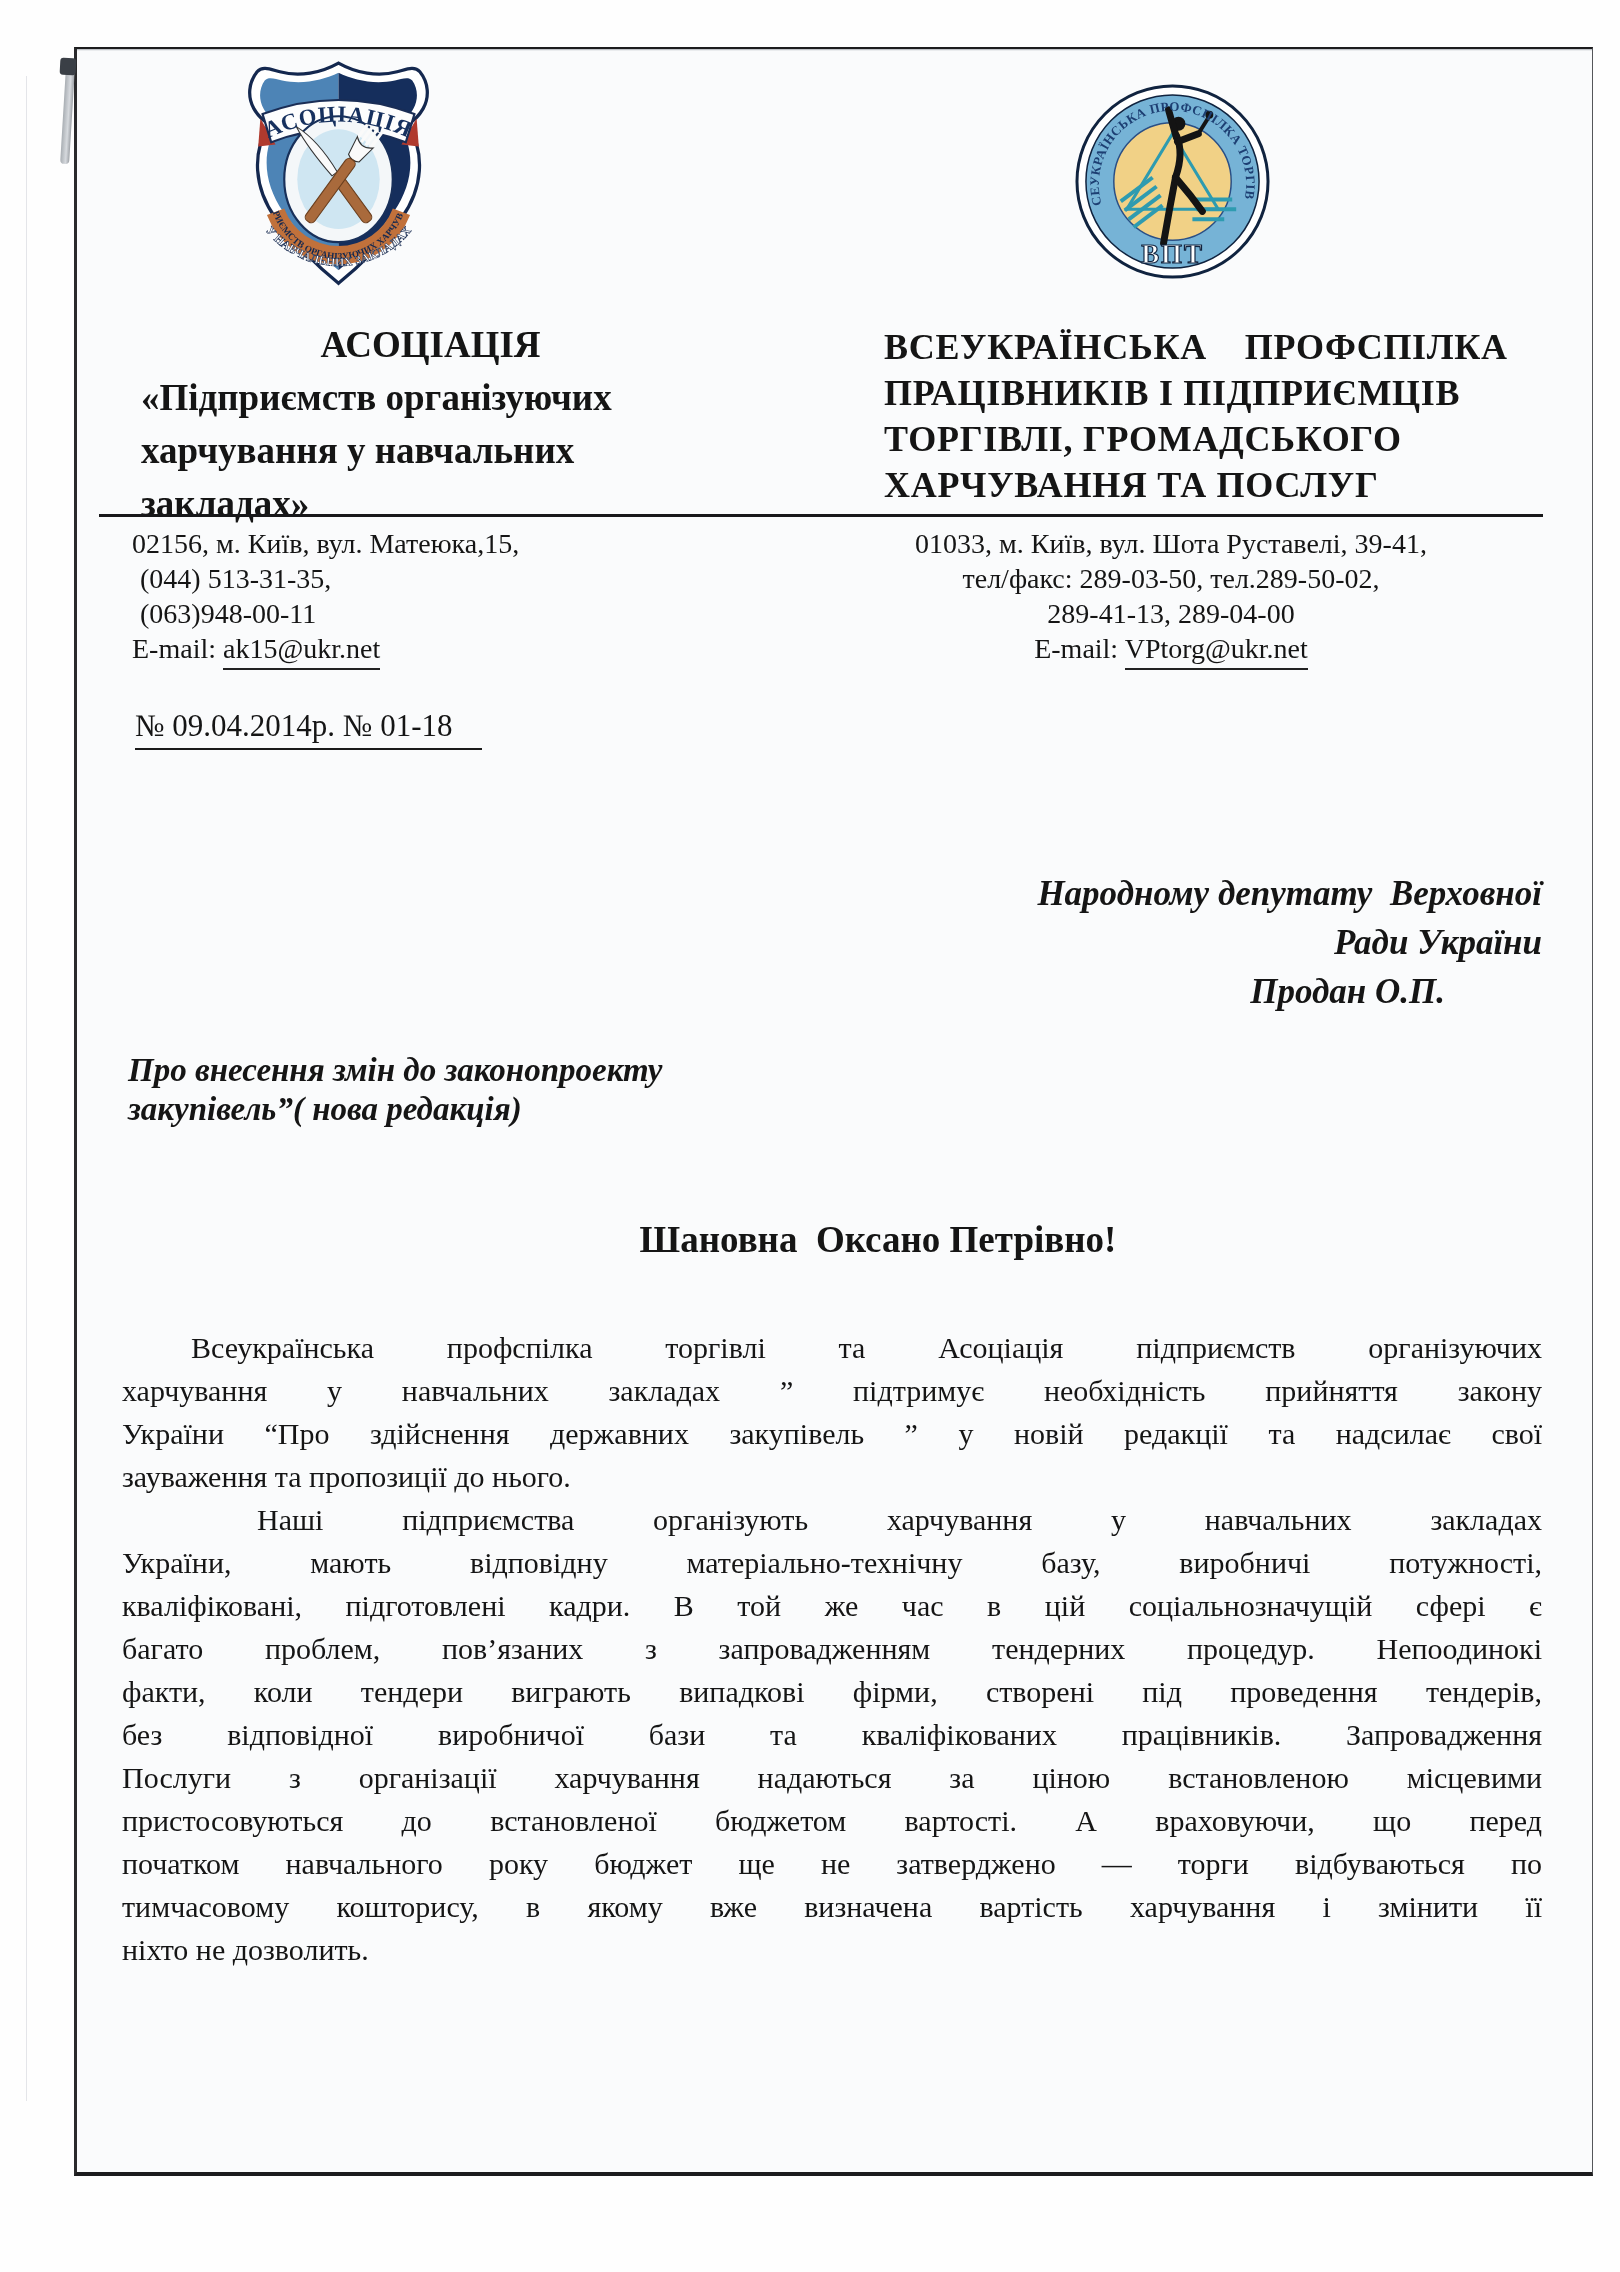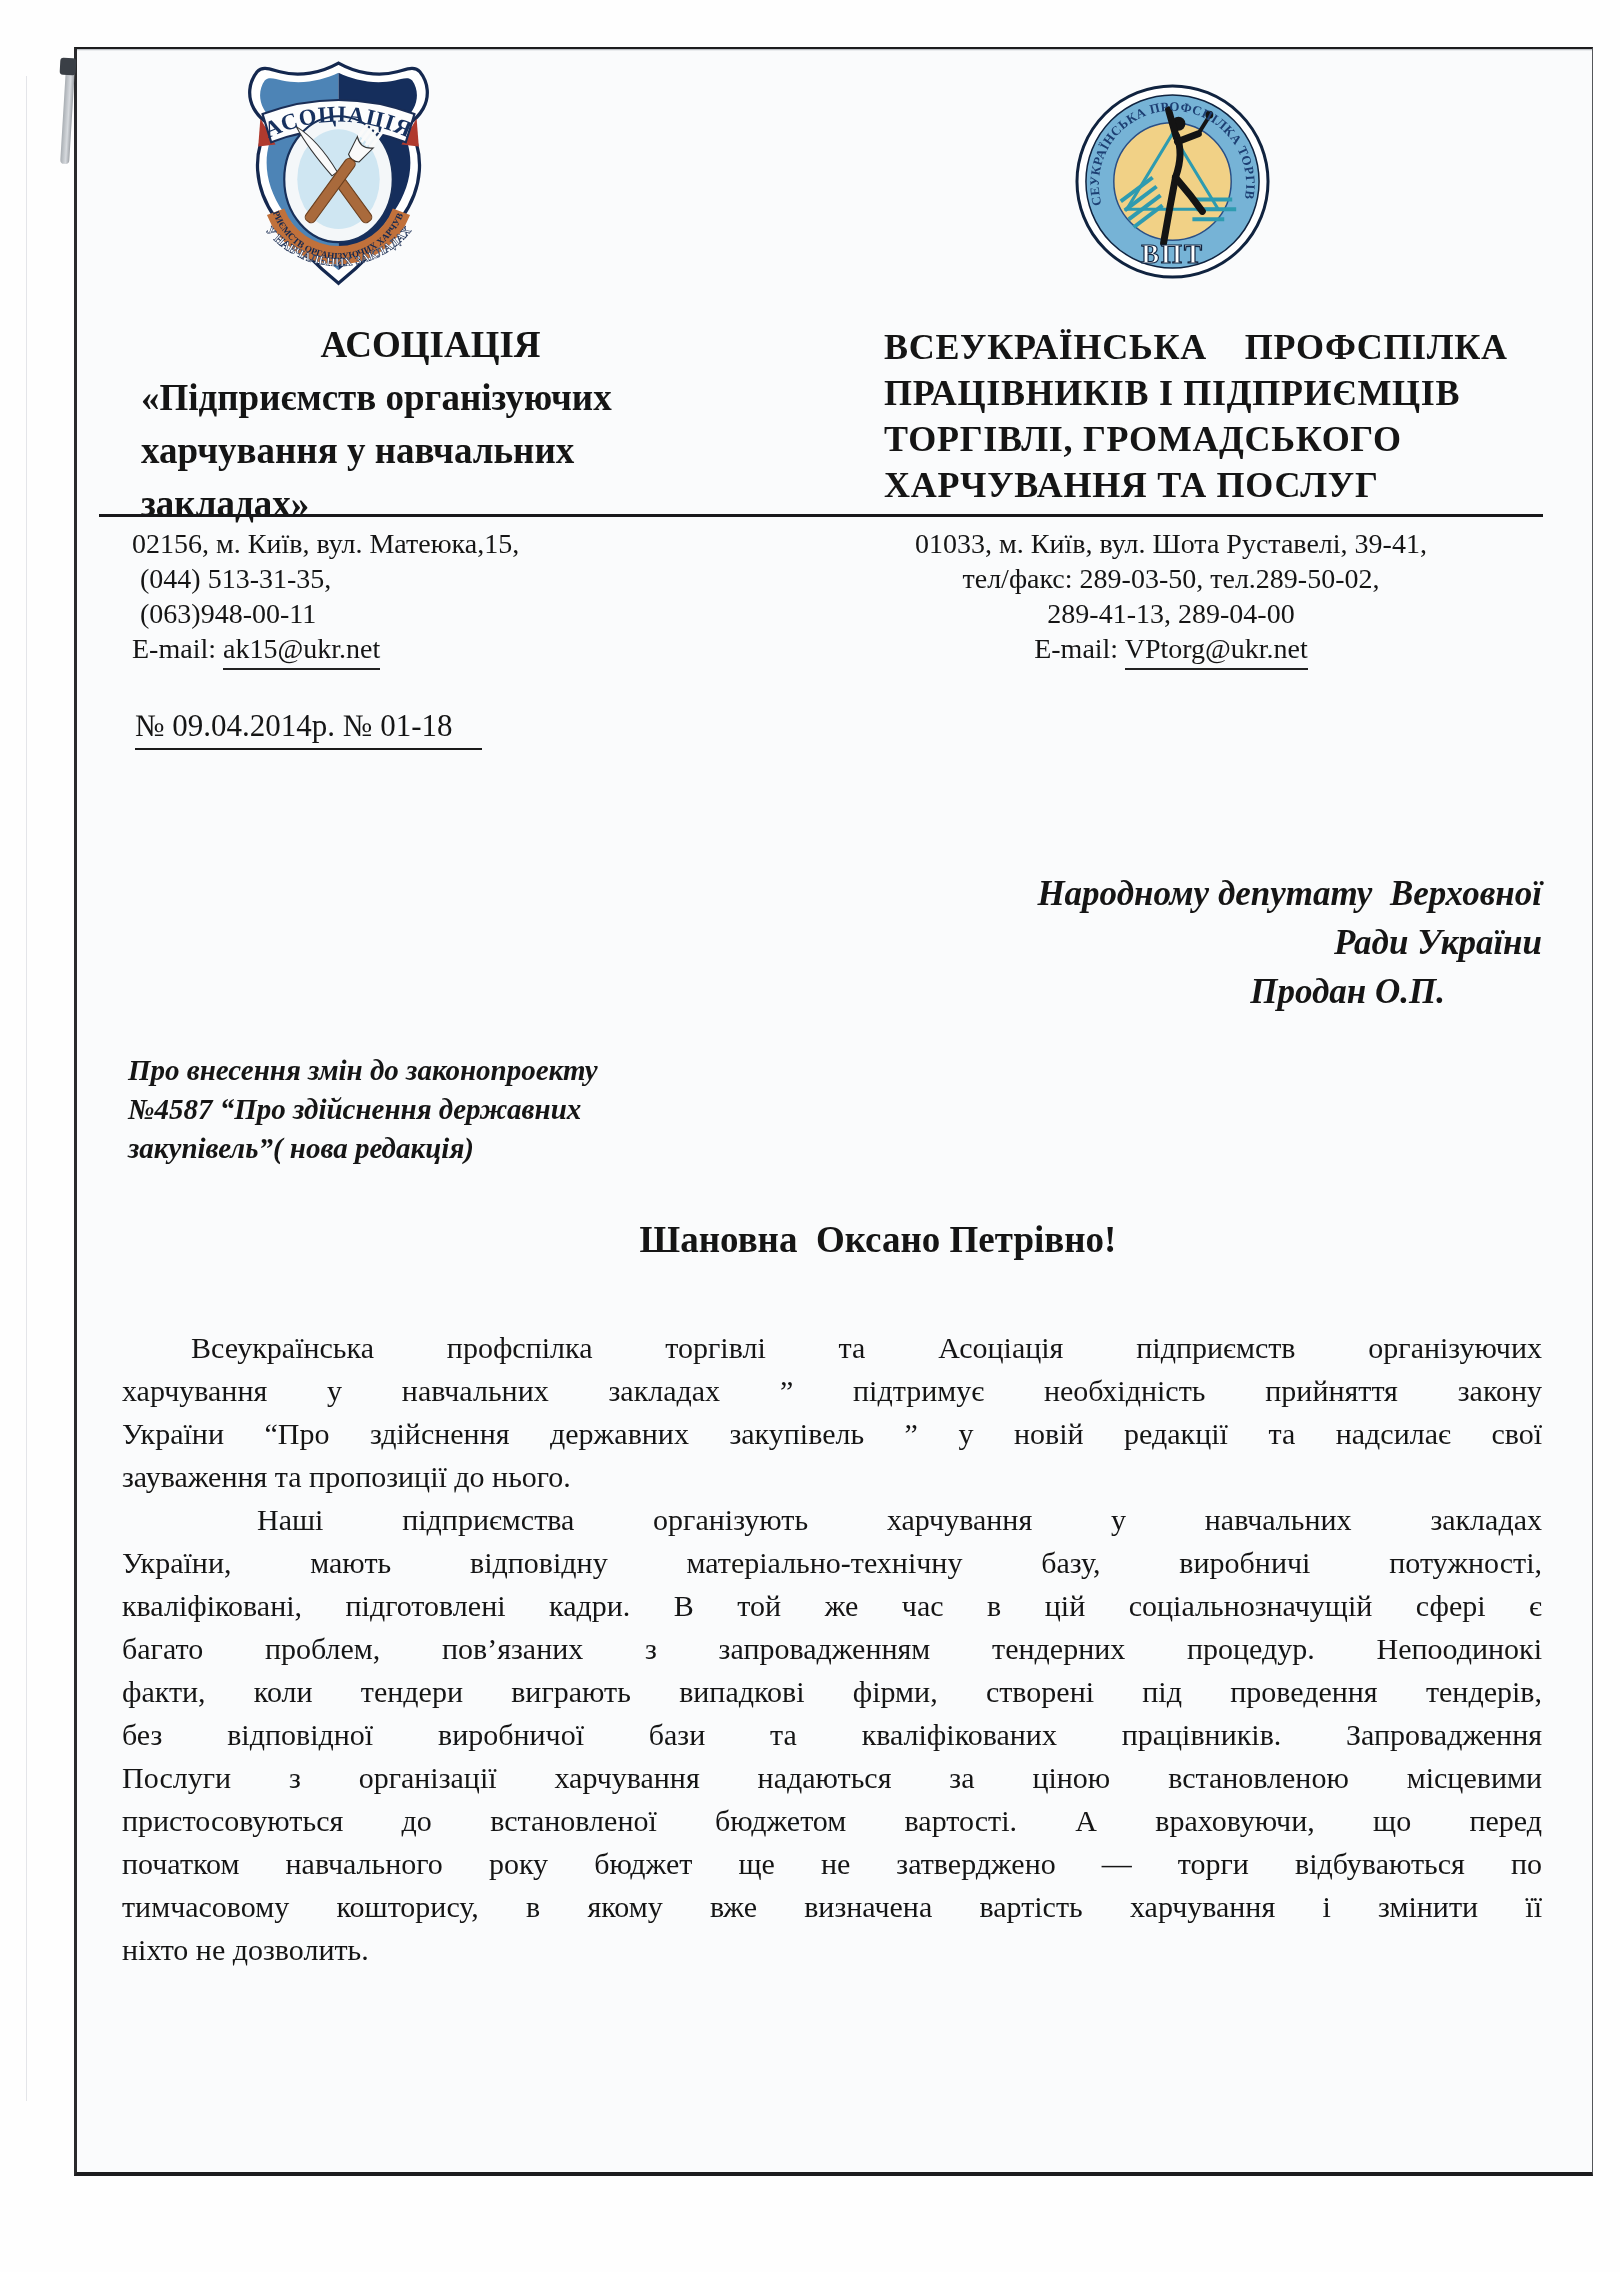--- a/index.html
+++ b/index.html
@@ -31,21 +31,21 @@
   .right-head{left:884px;top:324px;width:661px;font-weight:bold;font-size:36px;line-height:46px;letter-spacing:0.7px;}
   .rule{left:99px;top:514px;width:1444px;height:2.6px;background:#18181a;}
   .laddr{left:132px;top:526px;font-size:28px;line-height:35px;}
   .laddr .ind{padding-left:8px;}
   .raddr{left:875px;top:526px;width:592px;text-align:center;font-size:28px;line-height:35px;}
   .email{border-bottom:2px solid #222;padding-bottom:4px;}
   .refline{left:135px;top:708px;font-size:31px;}
   .refline span{border-bottom:2.6px solid #1a1a1a;padding:0 30px 5.3px 0;}
   .addr-to{left:822px;top:869px;width:720px;text-align:right;font-weight:bold;font-size:35px;line-height:49px;font-style:italic;}
   .addr-to .l3{padding-right:97px;}
-  .subj{left:128px;top:1051px;font-weight:bold;font-style:italic;font-size:29px;line-height:39px;}
+  .subj{left:128px;top:1051px;font-weight:bold;font-style:italic;font-size:33px;line-height:39px;}
   .salut{left:214px;top:1218px;width:1328px;text-align:center;font-weight:bold;font-size:37px;}
   .letter-body{left:122px;top:1326px;width:1420px;font-size:30px;line-height:43px;}
   .bline{text-align:justify;text-align-last:justify;}
   .bline.last{text-align-last:left;}
   .para-0 .bline:first-child{padding-left:69px;}
   .para-1 .bline:first-child{padding-left:135px;}
   .pre{white-space:pre-wrap;}
   .gap{word-spacing:9.2px;}
 </style>
 </head>
@@ -175,21 +175,20 @@
 </div>
 
 <div class="abs addr-to">
   <div class="pre">Народному депутату  Верховної</div>
   <div>Ради України</div>
   <div class="l3">Продан О.П.</div>
 </div>
 
 <div class="abs subj">
   <div>Про внесення змін до законопроекту</div>
-  <div>№4587 “Про здійснення державних</div>
   <div>закупівель”( нова редакція)</div>
 </div>
 
 <div class="abs salut pre">Шановна  Оксано Петрівно!</div>
 
 <div class="abs letter-body">
     <div class="para para-0">
       <div class="bline">Всеукраїнська профспілка торгівлі та Асоціація підприємств організуючих</div>
       <div class="bline">харчування у навчальних закладах ” підтримує необхідність прийняття закону</div>
       <div class="bline">України “Про здійснення державних закупівель ” у новій редакції та надсилає свої</div>

